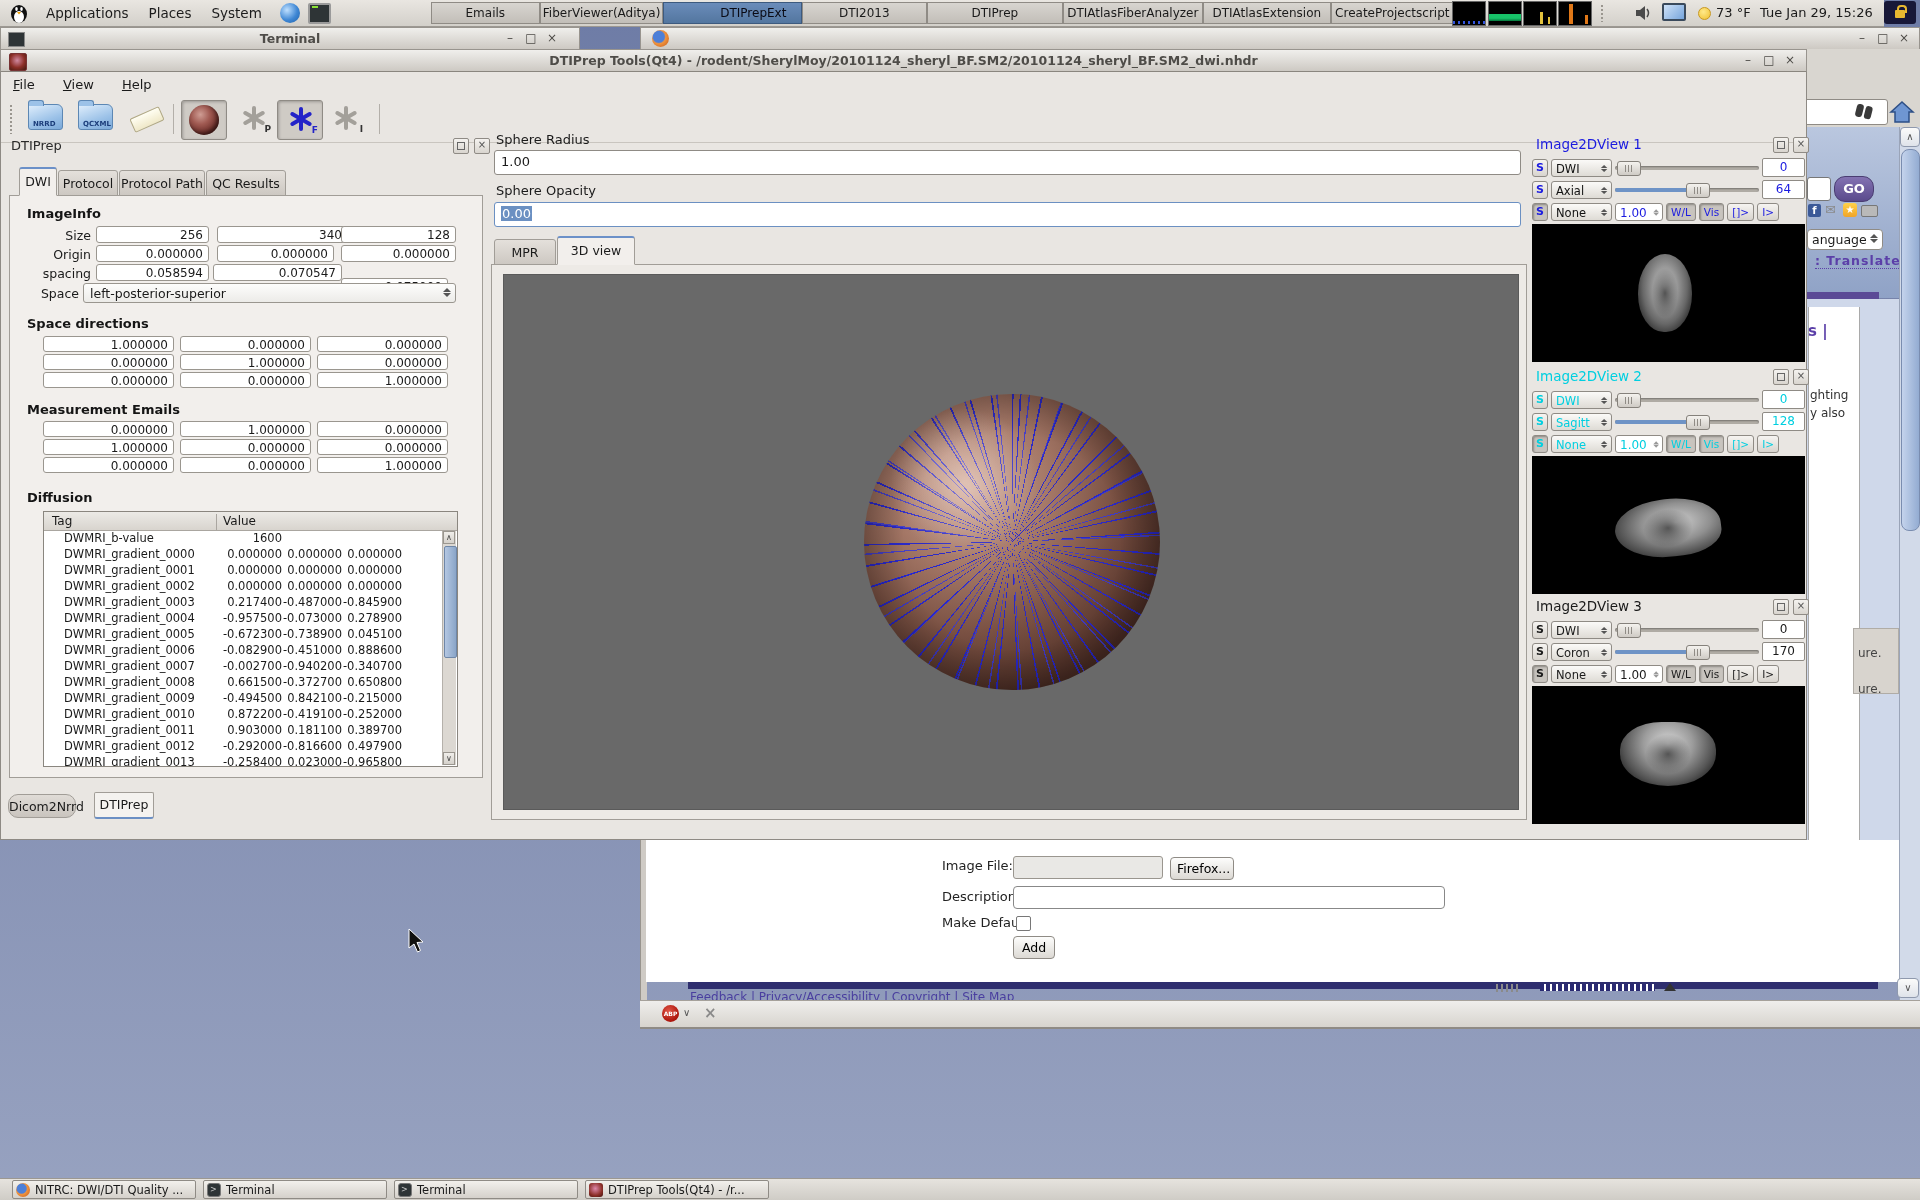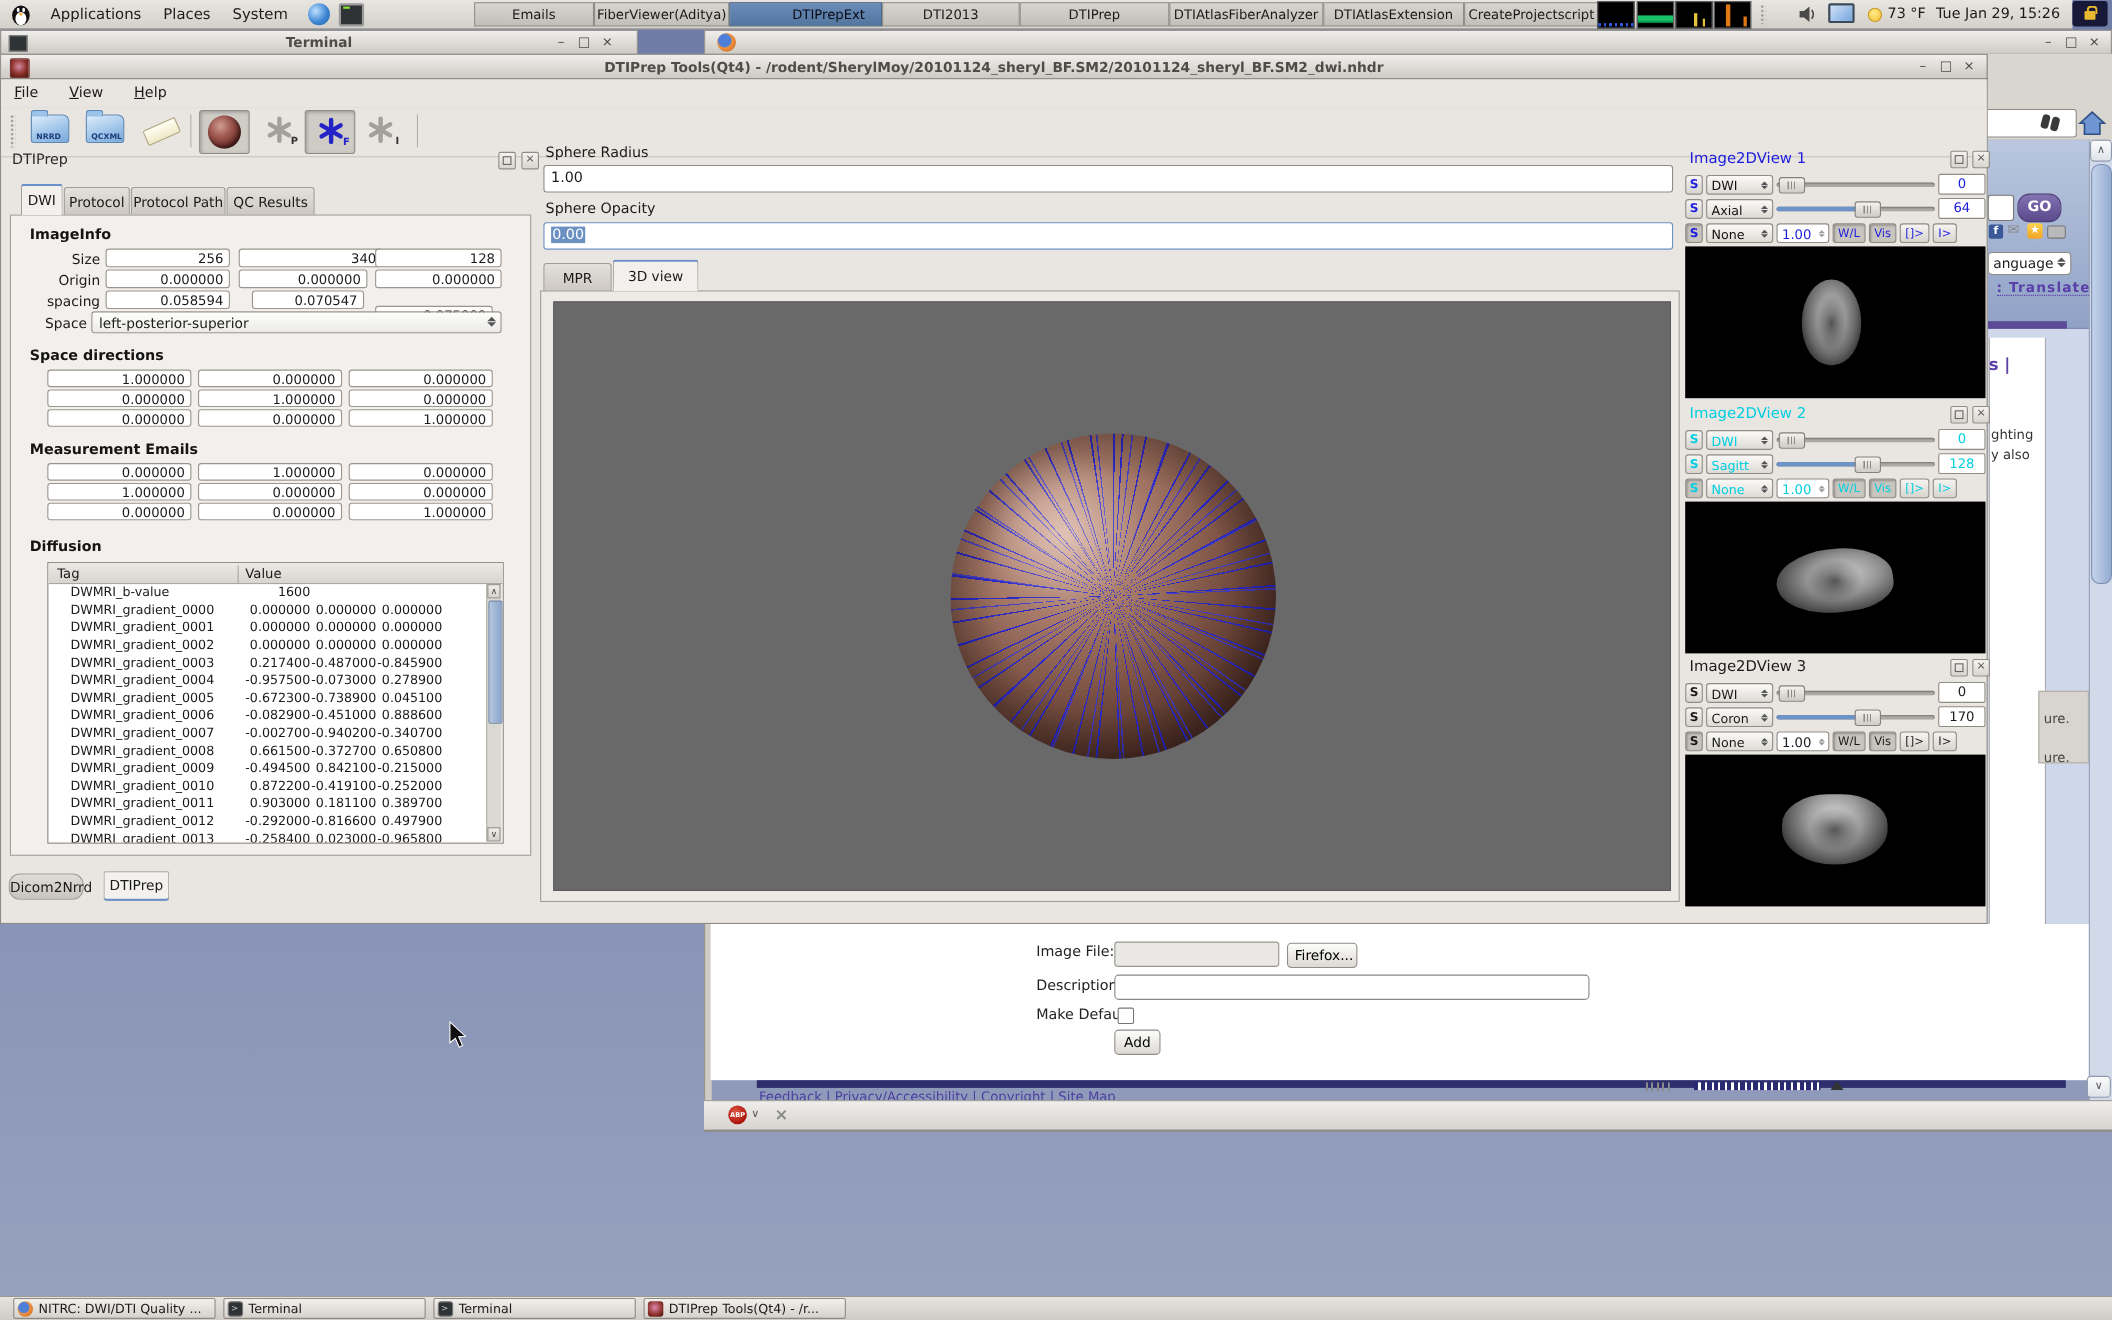--- a/index.html
+++ b/index.html
@@ -359,21 +359,21 @@
     <div class="lbl" style="left:20px;top:178px;width:70px;">Size</div>
     <div class="field" style="left:95px;top:176px;width:113px;">256</div>
     <div class="field" style="left:216px;top:176px;width:131px;">340</div>
     <div class="field" style="left:340px;top:176px;width:115px;">128</div>
     <div class="lbl" style="left:20px;top:197px;width:70px;">Origin</div>
     <div class="field" style="left:95px;top:195px;width:113px;">0.000000</div>
     <div class="field" style="left:216px;top:195px;width:117px;">0.000000</div>
     <div class="field" style="left:340px;top:195px;width:115px;">0.000000</div>
     <div class="lbl" style="left:20px;top:216px;width:70px;">spacing</div>
     <div class="field" style="left:95px;top:214px;width:113px;">0.058594</div>
-    <div class="field" style="left:228px;top:214px;width:102px;">0.070547</div>
+    <div class="field" style="left:212px;top:214px;width:129px;">0.070547</div>
     <div class="field" style="left:340px;top:228px;width:107px;padding-left:39px;">0.075000</div>
     <div class="lbl" style="left:20px;top:236px;width:58px;">Space</div>
     <div class="comboQ" style="left:82px;top:233px;width:373px;">
       <span>left-posterior-superior</span><i class="spin"></i>
     </div>
 
     <div class="grouphead" style="left:26px;top:266px;">Space directions</div>
     <div class="abs" style="left:42px;top:286px;">
 
     <div class="mrow">

